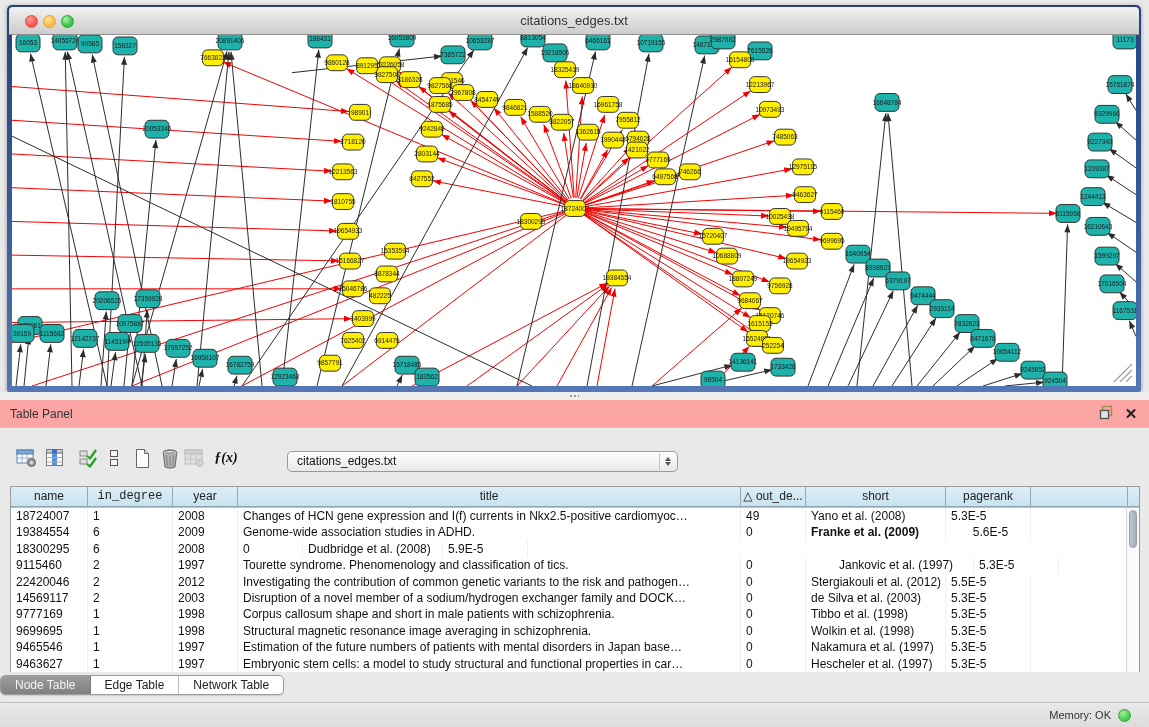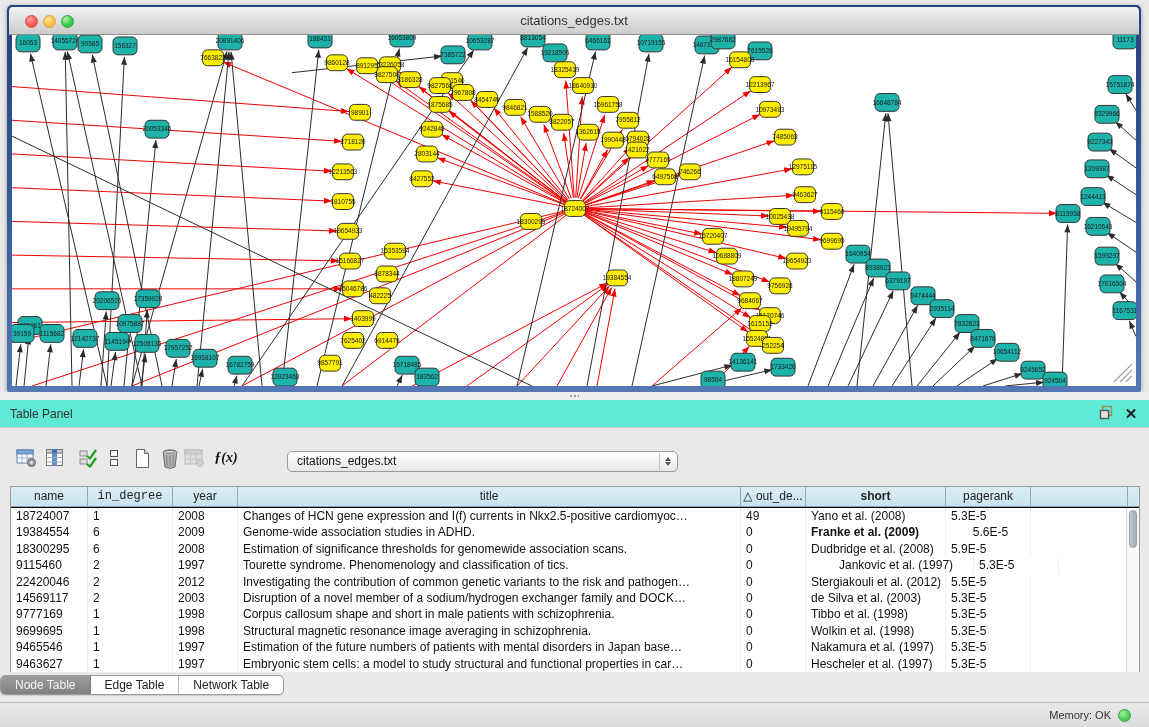--- a/index.html
+++ b/index.html
@@ -22,41 +22,41 @@
   .net-canvas { position:absolute; left:5px; top:30px; width:1124px; height:351px; background:#ffffff; overflow:hidden; }
   .corner-grip { position:absolute; right:4px; bottom:4px; width:22px; height:18px; pointer-events:none; }
 
   
   .splitter { position:absolute; left:0; top:392px; width:1149px; height:8px; background:#eeeeee; }
   .splitter-grip { position:absolute; left:569px; top:2px; width:10px; height:4px;
     background:radial-gradient(circle,#9a9a9a 1px,transparent 1.4px) 0 0/4px 4px; }
 
   
   .panel-header { position:absolute; left:0; top:400px; width:1149px; height:28px;
-    background:#5eead4; border-bottom:1px solid #c9c9c9; }
+    background:#fca5a5; border-bottom:1px solid #c9c9c9; }
   .panel-title { position:absolute; left:10px; top:0; height:28px; line-height:28px; font-size:12px; color:#333; }
   .panel-btn { position:absolute; top:5px; width:18px; height:18px; text-align:center; line-height:18px; cursor:default; }
   .float-btn { right:34px; }
   .close-btn { right:9px; font-size:15px; font-weight:bold; color:#222; }
 
   .toolbar { position:absolute; left:0; top:428px; width:1149px; height:52px; }
   .tool-btn { position:absolute; top:18px; width:24px; height:24px; display:flex; align-items:center; justify-content:center; }
   .fx { font-family:"Liberation Serif", serif; font-style:italic; font-size:14px; font-weight:bold; color:#111; }
   .dropdown { position:absolute; left:287px; top:23px; width:391px; height:21px;
     background:linear-gradient(#ffffff,#e8e8e8); border:1px solid #9a9a9a; border-radius:5px;
     font-size:12px; line-height:19px; padding-left:9px; color:#111; }
   .dd-step { position:absolute; right:1px; top:1px; width:17px; height:17px; border-left:1px solid #c6c6c6;
     display:flex; flex-direction:column; align-items:center; justify-content:center; gap:1px; }
   .dd-step i { display:block; width:0; height:0; border-left:3.5px solid transparent; border-right:3.5px solid transparent; }
   .dd-up { border-bottom:4px solid #555; }
   .dd-dn { border-top:4px solid #555; }
 
   
   .table-box { position:absolute; left:10px; top:486px; width:1130px; height:186px;
-    background:#000000; border:1px solid #9b9b9b; }
+    background:#c4b5fd; border:1px solid #9b9b9b; }
   .thead { position:absolute; left:0; top:0; width:1128px; height:20px; display:flex;
     background:linear-gradient(#dceef6,#c8e3ef); border-bottom:1px solid #8fa6b2; }
   .th { height:20px; line-height:19px; font-size:12px; color:#222; text-align:center;
     border-right:1px solid #93aab6; overflow:hidden; white-space:nowrap; }
   .tbody { position:absolute; left:0; top:21px; width:1115px; height:164px; overflow:hidden; }
   .tr { display:flex; height:16.4px; line-height:16.4px; font-size:12px; color:#111; background:#fff; }
   .td { padding-left:5px; overflow:hidden; white-space:nowrap; border-right:1px solid #f0f0f0; }
   .vscroll { position:absolute; right:0; top:21px; width:13px; height:164px; background:#fafafa; border-left:1px solid #d5d5d5; }
   .vthumb { position:absolute; left:2px; top:2px; width:8px; height:38px; border-radius:4px;
     background:linear-gradient(90deg,#c2c7d0,#a6adba); border:1px solid #98a0ad; }
@@ -671,21 +671,21 @@
   </div>
 </div>
 
 <div class="table-box">
   <div class="thead" id="thead">
       <div class="th" style="width: 77px;">name</div>
       <div class="th" style="width: 85px; font-family: Liberation Mono, monospace;">in_degree</div>
       <div class="th" style="width: 65px;">year</div>
       <div class="th" style="width: 503px;">title</div>
       <div class="th" style="width: 65px;">△ out_de...</div>
-      <div class="th" style="width: 140px; font-weight: bold;">short</div>
+      <div class="th" style="width: 140px;">short</div>
       <div class="th" style="width: 85px;">pagerank</div>
       <div class="th" style="width: 97px;"></div>
     </div>
   <div class="tbody" id="tbody">
       <div class="tr">
         <div class="td" style="width: 77px;">18724007</div>
         <div class="td" style="width: 85px;">1</div>
         <div class="td" style="width: 65px;">2008</div>
         <div class="td" style="width: 503px;">Changes of HCN gene expression and I(f) currents in Nkx2.5-positive cardiomyoc…</div>
         <div class="td" style="width: 65px;">49</div>
@@ -698,21 +698,20 @@
         <div class="td" style="width: 65px;">2009</div>
         <div class="td" style="width: 503px;">Genome-wide association studies in ADHD.</div>
         <div class="td" style="width: 65px;">0</div>
         <div class="td" style="width: 140px; font-weight: bold;">Franke et al. (2009)</div>
         <div class="td" style="width: 85px; text-align: center;">5.6E-5</div>
       </div>
       <div class="tr">
         <div class="td" style="width: 77px;">18300295</div>
         <div class="td" style="width: 85px;">6</div>
         <div class="td" style="width: 65px;">2008</div>
-        <div class="td" style="width: 503px;">Estimation of significance thresholds for genomewide association scans.</div>
         <div class="td" style="width: 65px;">0</div>
         <div class="td" style="width: 140px;">Dudbridge et al. (2008)</div>
         <div class="td" style="width: 85px;">5.9E-5</div>
       </div>
       <div class="tr">
         <div class="td" style="width: 77px;">9115460</div>
         <div class="td" style="width: 85px;">2</div>
         <div class="td" style="width: 65px;">1997</div>
         <div class="td" style="width: 503px;">Tourette syndrome. Phenomenology and classification of tics.</div>
         <div class="td" style="width: 65px;">0</div>

